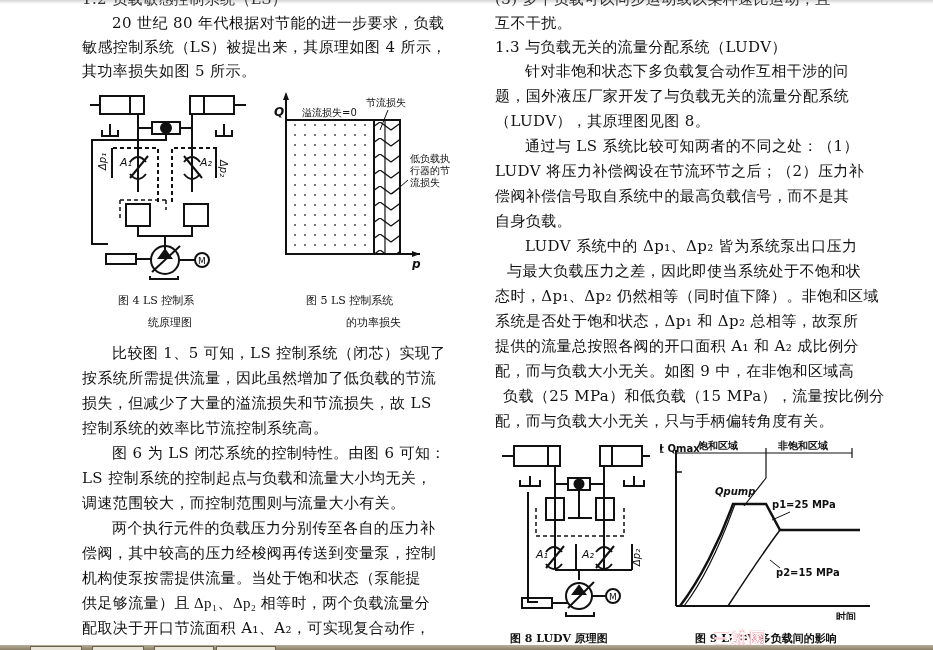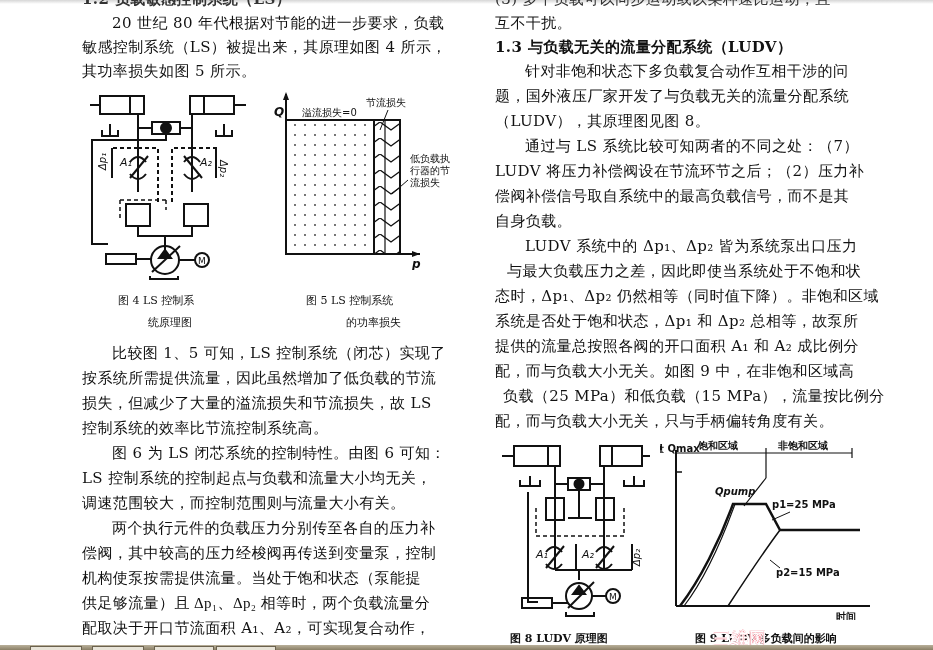--- a/index.html
+++ b/index.html
@@ -2,21 +2,21 @@
 <html><head>
 <meta charset="utf-8">
 <style>
   html,body{margin:0;padding:0;}
   body{width:933px;height:650px;overflow:hidden;background:#fff;position:relative;font-family:"DejaVu Serif","Liberation Serif",serif;color:#111;}
   .col{position:absolute;top:0;}
   .left{left:82px;width:385px;}
   .right{left:495px;width:400px;}
   .line{position:absolute;white-space:nowrap;font-size:15px;line-height:24px;letter-spacing:0.4px;}
   .indent{padding-left:30px;}
-  .head{font-weight:bold;}
+  .head{font-weight:normal;}
   .cut{top:-13px;}
   .caption{position:absolute;font-size:11px;line-height:22px;white-space:nowrap;}
   svg text{font-family:"DejaVu Sans","Liberation Sans",sans-serif;}
   .bottombar{position:absolute;left:0;top:645px;width:933px;height:5px;background:linear-gradient(#b9b09a,#8a7f66);}
   .tab{position:absolute;top:646px;height:4px;background:#e8e4d8;border:1px solid #6b624e;border-bottom:none;}
   .watermark{position:absolute;left:712px;top:627px;font-family:"DejaVu Sans","Liberation Sans",sans-serif;font-weight:bold;font-size:18px;color:#e0102a;letter-spacing:0.3px;-webkit-text-stroke:0.3px #fff;}
   .topshade{position:absolute;left:0;top:0;width:933px;height:4px;background:linear-gradient(#d6d6d6,#fff);}
 </style>
 </head>
 <body>
@@ -120,21 +120,21 @@
   <div class="line" style="top:616px;left:0;">配取决于开口节流面积 A₁、A₂，可实现复合动作，</div>
 </div>
 
 <div class="col right">
   <div class="line cut" style="left:0;color:#333;">(3) 多个负载可以同步运动或以某种速比运动，且</div>
   <div class="line" style="top:11px;left:0;">互不干扰。</div>
   <div class="line head" style="top:35px;left:0;">1.3   与负载无关的流量分配系统（LUDV）</div>
   <div class="line indent" style="top:59px;left:0;">针对非饱和状态下多负载复合动作互相干涉的问</div>
   <div class="line" style="top:84px;left:0;">题，国外液压厂家开发了与负载无关的流量分配系统</div>
   <div class="line" style="top:109px;left:0;">（LUDV），其原理图见图 8。</div>
-  <div class="line indent" style="top:134px;left:0;">通过与 LS 系统比较可知两者的不同之处：（7）</div>
+  <div class="line indent" style="top:134px;left:0;">通过与 LS 系统比较可知两者的不同之处：（1）</div>
   <div class="line" style="top:159px;left:0;">LUDV 将压力补偿阀设在节流环节之后；（2）压力补</div>
   <div class="line" style="top:184px;left:0;">偿阀补偿信号取自系统中的最高负载信号，而不是其</div>
   <div class="line" style="top:209px;left:0;">自身负载。</div>
   <div class="line indent" style="top:234px;left:0;">LUDV 系统中的 Δp₁、Δp₂ 皆为系统泵出口压力</div>
   <div class="line" style="top:259px;left:0;margin-left:12px;">与最大负载压力之差，因此即使当系统处于不饱和状</div>
   <div class="line" style="top:284px;left:0;">态时，Δp₁、Δp₂ 仍然相等（同时值下降）。非饱和区域</div>
   <div class="line" style="top:309px;left:0;">系统是否处于饱和状态，Δp₁ 和 Δp₂ 总相等，故泵所</div>
   <div class="line" style="top:334px;left:0;">提供的流量总按照各阀的开口面积 A₁ 和 A₂ 成比例分</div>
   <div class="line" style="top:359px;left:0;">配，而与负载大小无关。如图 9 中，在非饱和区域高</div>
   <div class="line" style="top:384px;left:8px;">负载（25 MPa）和低负载（15 MPa），流量按比例分</div>

